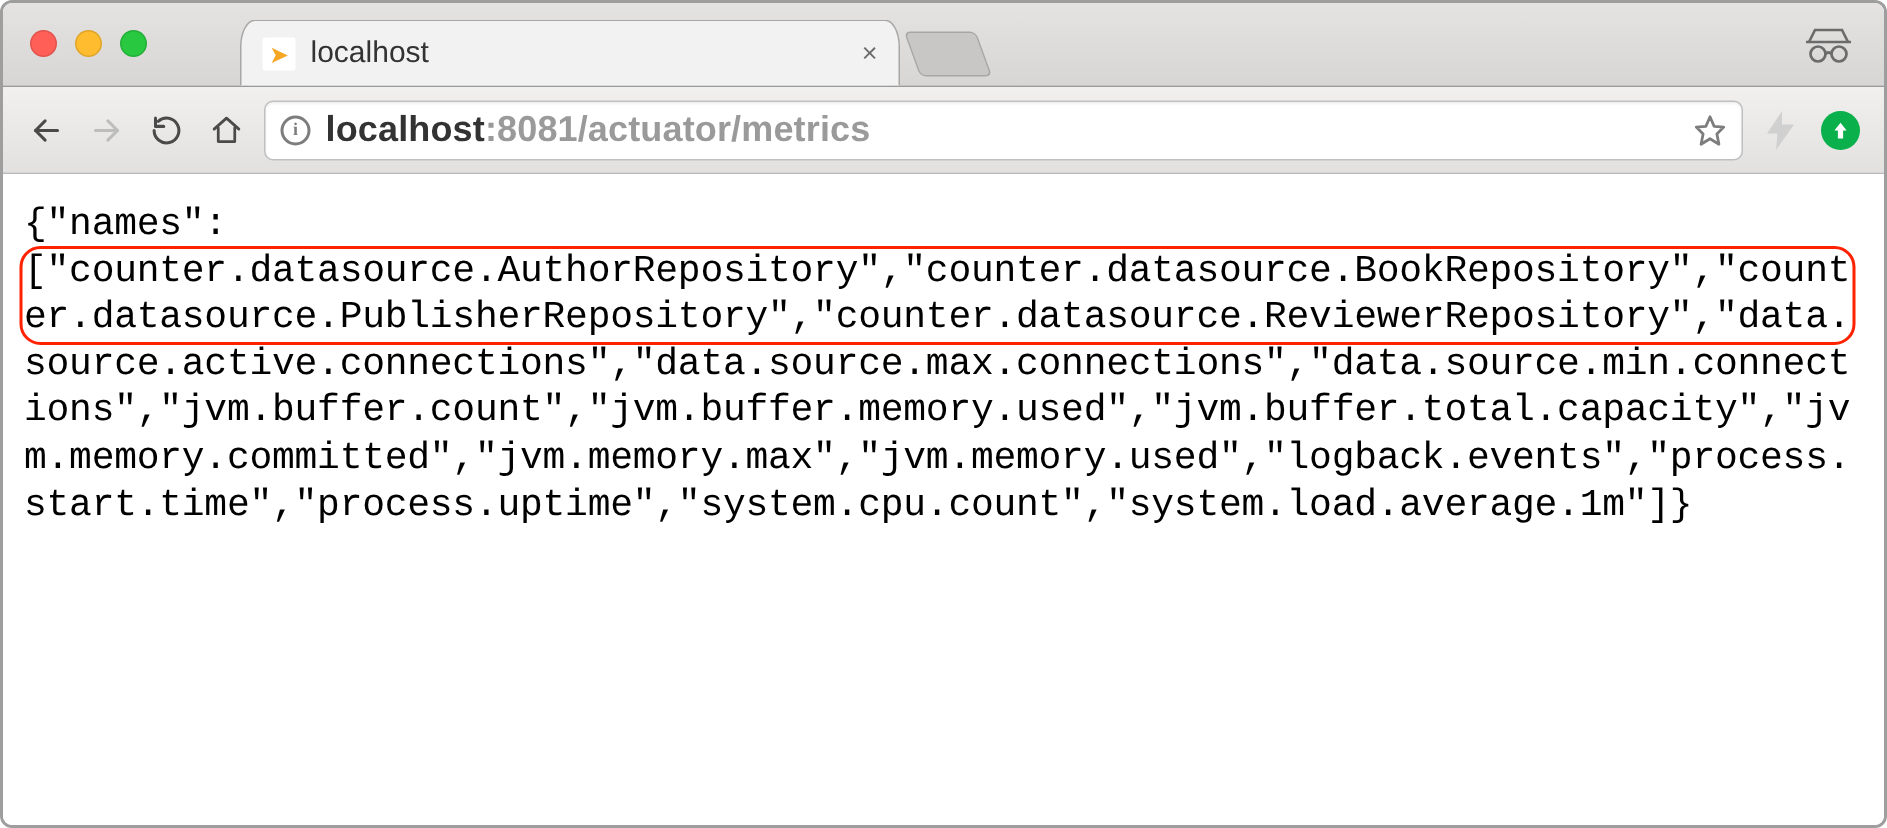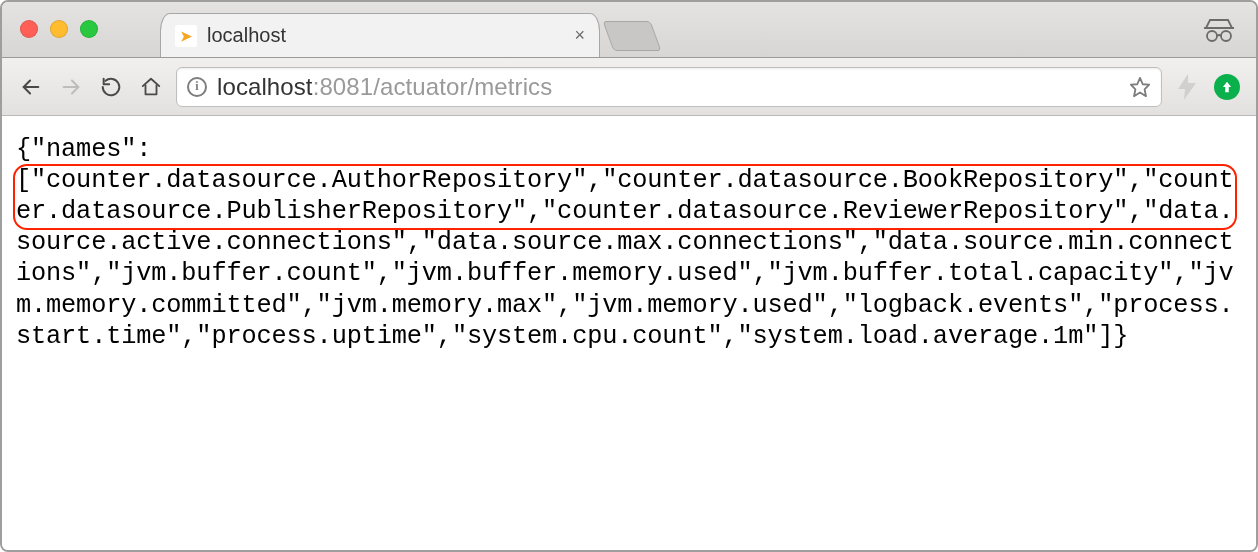--- a/index.html
+++ b/index.html
@@ -24,21 +24,21 @@
     .newtab-shape { position: absolute; height: 30px; width: 48px; background: #c8c7c6; border: 1px solid #a7a7a7; transform: skew(20deg); border-radius: 4px; bottom: 6px; left: 606px; }
 
     
     .toolbar { height: 58px; background: linear-gradient(to bottom, #f1f0ef, #e2e1e0); border-bottom: 1px solid #b9b9b9; display: flex; align-items: center; padding: 0 14px; gap: 10px; }
     .nav-btn { width: 30px; height: 30px; display: flex; align-items: center; justify-content: center; color: #4a4a4a; cursor: pointer; }
     .nav-btn.disabled { color: #bdbdbd; cursor: default; }
     .nav-btn svg, .incognito svg { display: block; }
 
     .omnibox { flex: 1; height: 40px; background: #fff; border: 1px solid #bfbfbf; border-radius: 6px; display: flex; align-items: center; padding: 0 10px; gap: 10px; box-shadow: inset 0 1px 2px rgba(0,0,0,0.08); }
     .omnibox .info-icon { width: 20px; height: 20px; border: 2px solid #7d7d7d; border-radius: 50%; display: flex; align-items: center; justify-content: center; font-size: 12px; font-weight: bold; color: #7d7d7d; font-family: Georgia, serif; }
-    .omnibox .url { flex: 1; font-size: 24px; color: #9a9a9a; letter-spacing: 0.1px; }
+    .omnibox .url { flex: 1; font-size: 24px; color: #9a9a9a; letter-spacing: 0.1px; font-weight: bold; }
     .omnibox .url .host { color: #333; }
     .omnibox .star { color: #7d7d7d; }
     .omnibox .star svg { display:block; }
 
     .ext-btn { width: 30px; height: 30px; display: flex; align-items: center; justify-content: center; color: #d0d0d0; }
     .ext-btn.green { width: 30px; height: 30px; }
     .ext-btn.green .circle { width: 26px; height: 26px; background: #0ab04b; border-radius: 50%; display: flex; align-items: center; justify-content: center; }
     .ext-btn.green .circle svg { display:block; }
 
     

